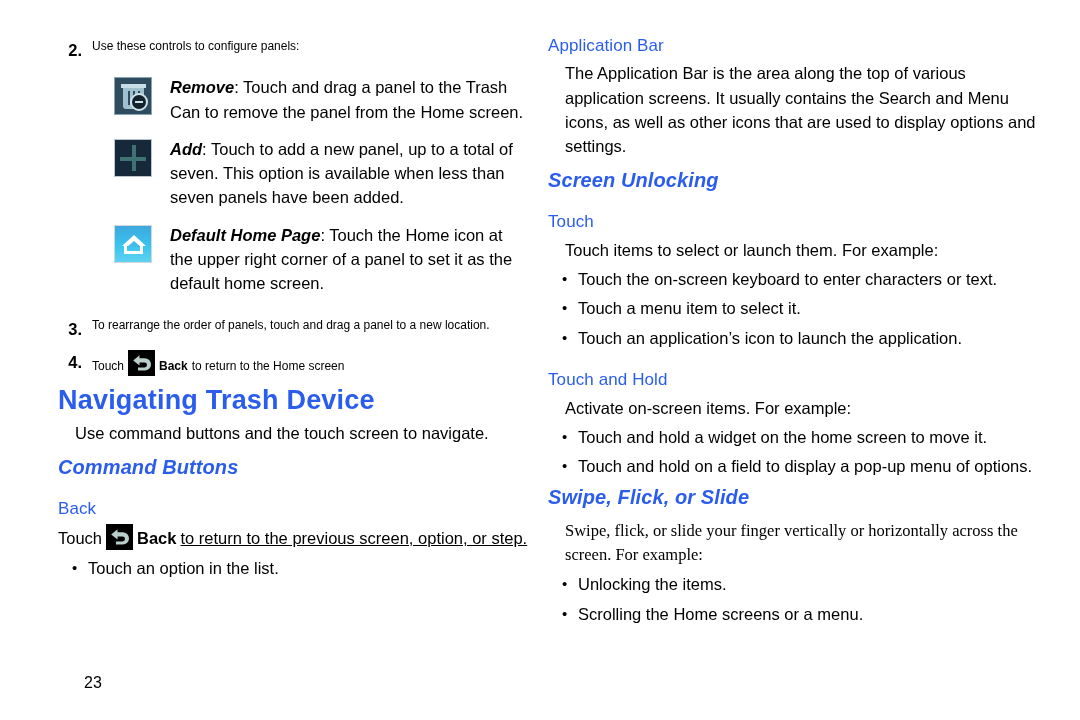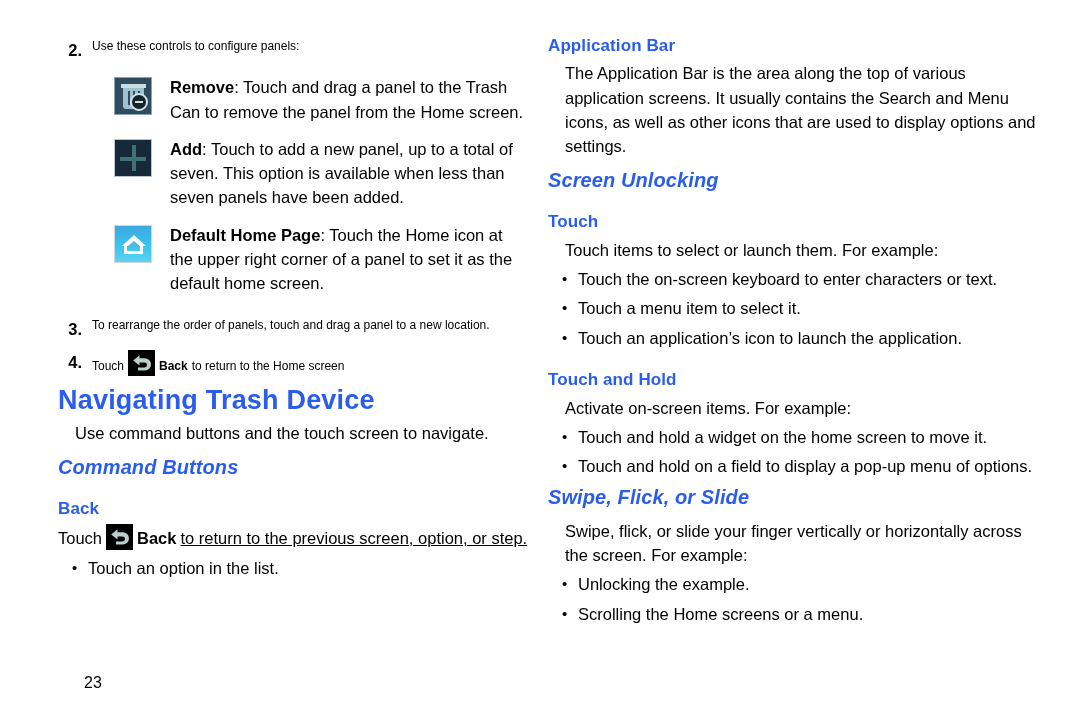--- a/index.html
+++ b/index.html
@@ -50,21 +50,21 @@
     font-size: 20px;
     font-weight: bold;
     font-style: italic;
     letter-spacing: 0.1px;
     margin: 11px 0 2px 0;
     line-height: 1.15;
   }
   .h3 {
     color: #2b5ded;
     font-size: 17px;
-    font-weight: bold;
+    font-weight: normal;
     letter-spacing: 0.1px;
     margin: 20px 0 2px 0;
     line-height: 1.2;
   }
 
   
   .para {
     font-size: 16.5px;
     line-height: 1.47;
     margin: 5px 0 5px 0;
@@ -104,21 +104,21 @@
     height: 38px;
     margin-right: 18px;
     margin-top: 2px;
     position: relative;
   }
   .icon-text {
     flex: 1 1 auto;
     font-size: 16.5px;
     line-height: 1.47;
   }
-  .icon-text b { font-weight: bold; }
+  .icon-text b { font-weight: bold; font-style: italic; }
 
   
   .ic-trash {
     background: #2e4c5e;
     border: 1px solid #8aa6b4;
   }
   .ic-trash .can {
     position: absolute;
     left: 8px; top: 10px;
     width: 21px; height: 21px;
@@ -355,26 +355,26 @@
           <span class="btext">Touch and hold a widget on the home screen to move it.</span>
         </div>
         <div class="bullet">
           <span class="dot">•</span>
           <span class="btext">Touch and hold on a field to display a pop-up menu of options.</span>
         </div>
       </div>
 
       <div class="h2" style="margin-top:7px;">Swipe, Flick, or Slide</div>
 
-      <div class="para para-indent" style="margin-top:10px;">Swipe, flick, or slide your finger vertically or horizontally across the screen. For example:</div>
+      <div class="para para-indent" style="margin-top:10px;font-family:Liberation Serif, serif;">Swipe, flick, or slide your finger vertically or horizontally across the screen. For example:</div>
 
       <div class="bullets-indent">
         <div class="bullet">
           <span class="dot">•</span>
-          <span class="btext">Unlocking the example.</span>
+          <span class="btext">Unlocking the items.</span>
         </div>
         <div class="bullet">
           <span class="dot">•</span>
           <span class="btext">Scrolling the Home screens or a menu.</span>
         </div>
       </div>
 
     </div>
   </div>
 

